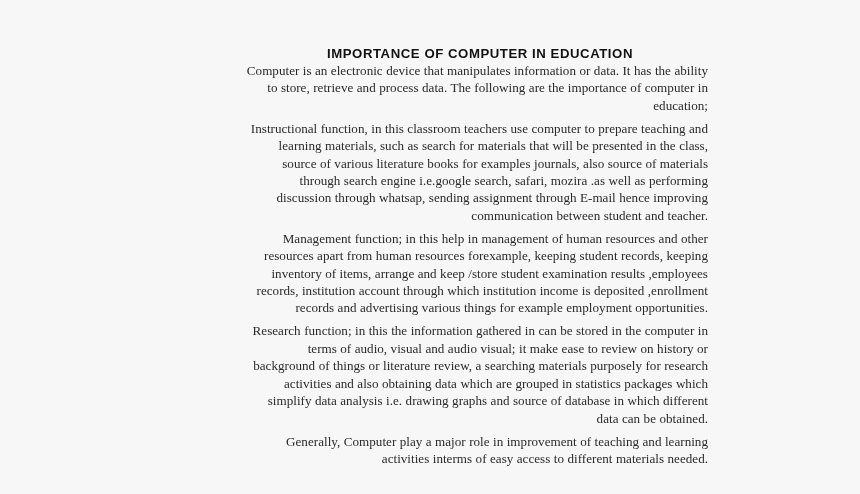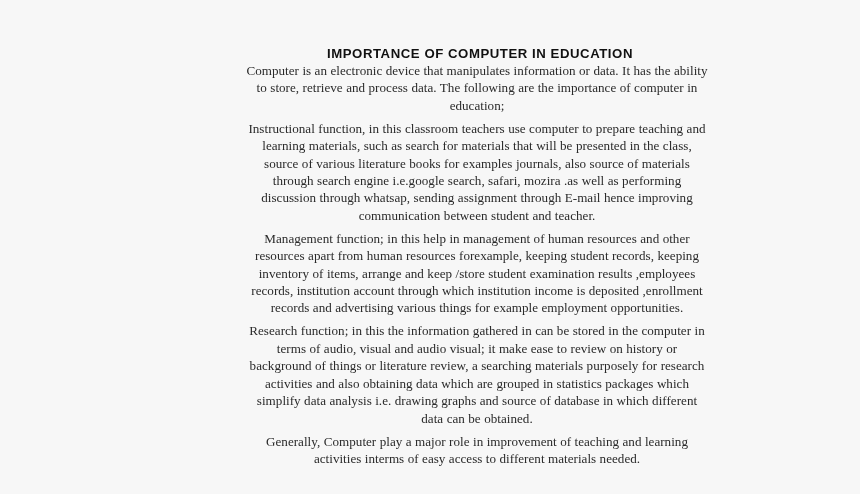--- a/index.html
+++ b/index.html
@@ -38,21 +38,21 @@
     position: absolute;
     left: 200px;
     top: 62px;
     width: 462px;
   }
   .para {
     font-family: "Liberation Serif", serif;
     font-size: 13.1px;
     line-height: 17.4px;
     color: #2a2a2a;
-    text-align: center;
+    text-align: right;
     margin: 0 0 5.6px 0;
     letter-spacing: 0.02px;
     word-spacing: 0.15px;
   }
   .para:last-child {
     margin-bottom: 0;
   }
 </style>
 </head>
 <body>

